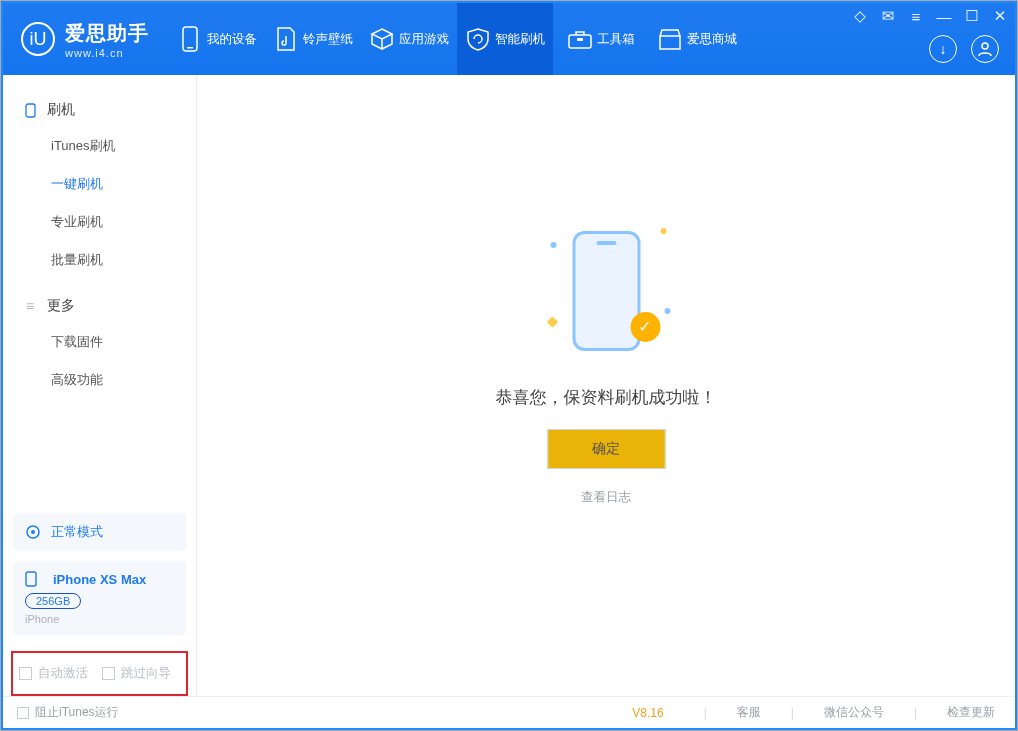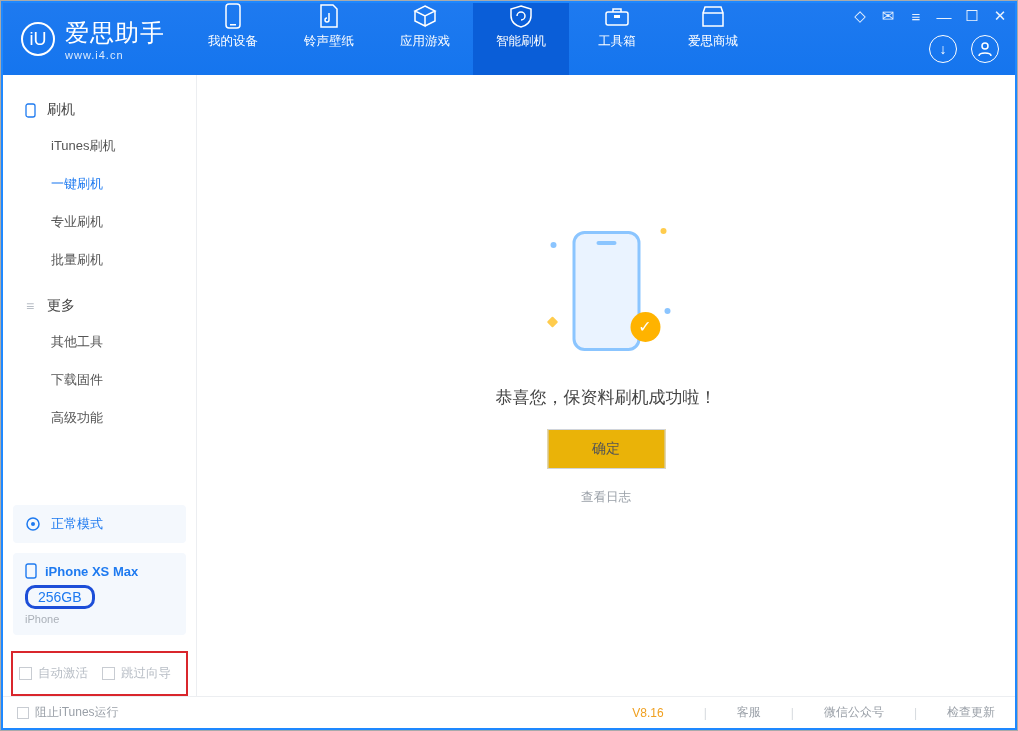--- a/index.html
+++ b/index.html
@@ -2,43 +2,43 @@
 <html><head>
 <meta charset="utf-8">
 <style>
   * { margin:0; padding:0; box-sizing:border-box; font-family:"Microsoft YaHei","PingFang SC",Arial,sans-serif; }
   body { background:#fff; width:1018px; height:731px; overflow:hidden; border:1px solid #aaa; position:relative; }
   .outer { border:2px solid #1e88ff; width:100%; height:100%; display:flex; flex-direction:column; }
   
   .titlebar { height:72px; background:linear-gradient(#1e7af0,#1575ee); color:#fff; display:flex; align-items:center; position:relative; }
   .logo { display:flex; align-items:center; padding:0 14px 0 18px; height:100%; gap:10px;}
   .logo-icon { width:34px; height:34px; border:2px solid #fff; border-radius:50%; display:flex; align-items:center; justify-content:center; font-weight:normal; font-size:18px; }
-  .logo-text .big { font-size:24px; font-weight:normal; letter-spacing:1px;}
+  .logo-text .big { font-size:20px; font-weight:bold; letter-spacing:1px;}
   .logo-text .small { font-size:11px; opacity:.85; letter-spacing:1px;}
   .tabs { display:flex; height:100%; margin-left:6px;}
-  .tab { width:96px; display:flex; flex-direction:column; align-items:center; justify-content:flex-start; gap:4px; cursor:pointer; }
+  .tab { width:96px; display:flex; flex-direction:row; align-items:center; justify-content:center; gap:4px; cursor:pointer; }
   .tab.active { background:#0a5ed8; }
   .tab .ticon { width:26px; height:26px; display:flex; align-items:center; justify-content:center;}
   .tab .tlabel { font-size:12.5px; }
   .winctrl { position:absolute; right:6px; top:4px; display:flex; gap:10px; align-items:center; font-size:15px;}
   .winctrl span { cursor:pointer; opacity:.9; width:18px; text-align:center;}
   .rightctl { position:absolute; right:16px; bottom:12px; display:flex; gap:14px;}
   .rightctl .circ { width:28px; height:28px; border:1.5px solid #fff; border-radius:50%; display:flex; align-items:center; justify-content:center; font-size:14px; cursor:pointer;}
   
   .bodyrow { flex:1; display:flex; min-height:0;}
   .sidebar { width:194px; background:#fff; border-right:1px solid #eceef1; display:flex; flex-direction:column; padding-top:18px; position:relative;}
   .sect-head { display:flex; align-items:center; gap:10px; padding:8px 20px; font-size:14px; color:#444;}
   .sect-head .hicn { width:14px; height:14px; display:flex; align-items:center; justify-content:center; color:#1e7af0;}
   .subitem { padding:10px 20px 10px 48px; font-size:13px; color:#555; cursor:pointer;}
   .subitem.active { color:#1e7af0; }
   .sidebar .spacer { flex:1; }
   .devcard { background:#f4f8fd; margin:0 10px 10px; border-radius:4px; padding:10px 12px; display:flex; gap:10px; align-items:center; font-size:13px; color:#1e7af0; cursor:pointer;}
   .devinfo { background:#f4f8fd; margin:0 10px 10px; border-radius:4px; padding:10px 12px; font-size:13px; color:#1e7af0; cursor:pointer;}
-  .devinfo .row1 { display:flex; align-items:center; gap:8px; font-weight:bold;}
-  .devinfo .cap { display:inline-block; border:3px solid #1d4ed8; border-radius:10px; padding:1px 10px; font-size:14px; margin-top:6px; color:#1e7af0;}
+  .devinfo .row1 { display:flex; align-items:center; gap:16px; font-weight:bold;}
+  .devinfo .cap { display:inline-block; border:1px solid #1d4ed8; border-radius:10px; padding:1px 10px; font-size:11px; margin-top:6px; color:#1e7af0;}
   .devinfo .sub { font-size:11px; color:#aab0b8; margin-top:4px;}
   .redbox { border:2px solid #d9262c; margin:6px 8px 0 8px; padding:12px 6px; display:flex; gap:14px; align-items:center;}
   .chk { display:flex; align-items:center; gap:6px; font-size:12.5px; color:#b8bec6; cursor:pointer;}
   .chk .box { width:13px; height:13px; border:1px solid #c8ccd2; background:#fff;}
   
   .main { flex:1; position:relative; background:#fff;}
   .center { position:absolute; left:50%; top:46%; transform:translate(-50%,-50%); display:flex; flex-direction:column; align-items:center; gap:20px;}
   .phone-ill { width:120px; height:150px; position:relative; display:flex; align-items:center; justify-content:center;}
   .phone { width:68px; height:120px; border:3px solid #8bc5ff; border-radius:12px; position:relative; background:#eaf3ff;}
   .phone::before{ content:""; position:absolute; top:7px; left:50%; transform:translateX(-50%); width:20px; height:4px; background:#8bc5ff; border-radius:3px;}
@@ -157,21 +157,20 @@
       </div>
       <div class="subitem">iTunes刷机</div>
       <div class="subitem active">一键刷机</div>
       <div class="subitem">专业刷机</div>
       <div class="subitem">批量刷机</div>
 
       <div class="sect-head" style="margin-top:10px">
         <span class="hicn" style="color:#b8bec6">≡</span>
         <span>更多</span>
       </div>
-      <div class="subitem">其他工具</div>
       <div class="subitem">下载固件</div>
       <div class="subitem">高级功能</div>
 
       <div class="spacer"></div>
 
       <div class="devcard">
         <span>
             <svg width="16" height="16">
               <circle cx="8" cy="8" r="6" fill="none" stroke="#1e7af0" stroke-width="1.5"></circle>
               <circle cx="8" cy="8" r="2" fill="#1e7af0"></circle>

